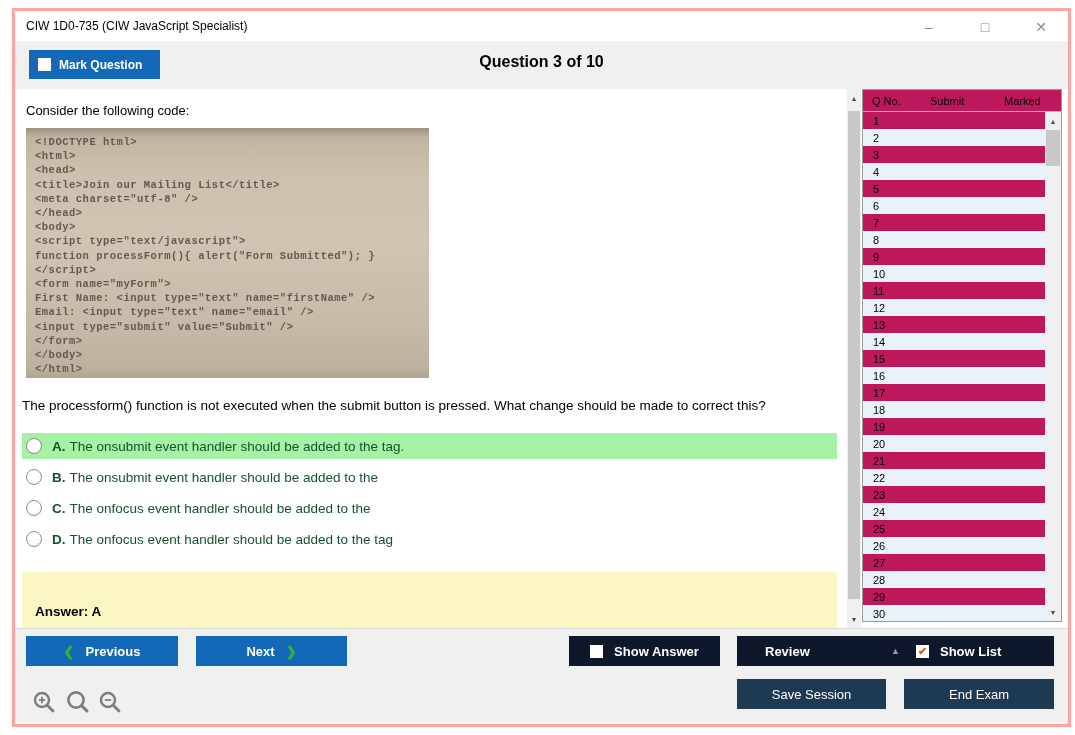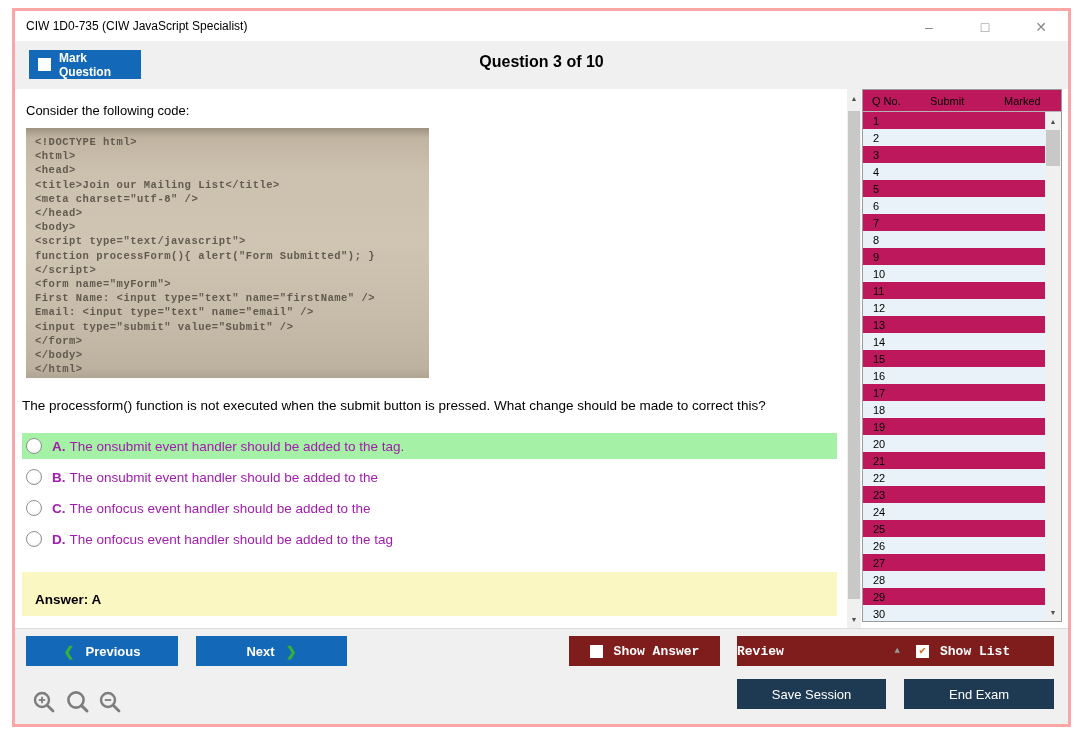--- a/index.html
+++ b/index.html
@@ -9,21 +9,21 @@
 
   
   .titlebar { position:absolute; left:0; top:0; right:0; height:30px; background:#ffffff; }
   .titlebar .title { position:absolute; left:11px; top:8px; font-size:12px; color:#000; }
   .wincontrols { position:absolute; right:14px; top:2px; display:flex; gap:30px; align-items:center; height:28px; }
   .wincontrols span { width:26px; text-align:center; color:#8a8a8a; font-size:14px; cursor:default; }
   .wc-max { font-size:13px; }
 
   
   .headerbar { position:absolute; left:0; top:30px; right:0; height:48px; background:#f0f0f0; }
-  .mark-btn { position:absolute; left:14px; top:9px; width:112px; height:29px; background:#1468b8;
+  .mark-btn { position:absolute; left:14px; top:9px; width:131px; height:29px; background:#1468b8;
               color:#fff; font-weight:700; font-size:12px; display:flex; align-items:center; gap:8px; padding-left:9px; }
   .checkbox { width:13px; height:13px; background:#fff; display:inline-flex; align-items:center; justify-content:center; flex:0 0 auto; }
   .q-counter { position:absolute; left:0; right:0; top:12px; text-align:center; font-size:16px; font-weight:700; color:#000; }
 
   
   .main { position:absolute; left:0; top:78px; width:846px; bottom:96px; background:#fff; }
   .intro { position:absolute; left:11px; top:14px; font-size:13px; color:#000; }
 
   .codephoto { position:absolute; left:11px; top:39px; width:403px; height:250px;
     background:linear-gradient(180deg,#9d9180 0%,#c1b5a2 4%,#ccc0ae 18%,#d0c5b3 45%,#c6baa8 78%,#bdb19f 96%,#b0a492 100%);
@@ -31,24 +31,24 @@
   .codephoto .cline { font-family:"Liberation Mono","DejaVu Sans Mono",monospace; font-size:10.5px; line-height:14.2px;
     color:#615a4f; font-weight:700; letter-spacing:0.5px; white-space:pre; filter:blur(0.45px); }
 
   .prompt { position:absolute; left:7px; top:309px; font-size:13.5px; color:#000; }
 
   .options { position:absolute; left:7px; top:344px; width:815px; }
   .opt-row { height:26px; margin-bottom:5px; display:flex; align-items:center; gap:10px; padding-left:4px; }
   .opt-row.highlight { background:#a5f1a5; }
   .radio { width:16px; height:16px; border-radius:50%; border:1px solid #8f8f8f;
            background:radial-gradient(circle at 35% 30%, #ffffff 55%, #e3e3e3 100%); flex:0 0 auto; }
-  .opt-text { font-size:13.5px; color:#a21caf; }
+  .opt-text { font-size:13.5px; color:#14532d; }
   .opt-text b { margin-right:4px; }
 
-  .answerbox { position:absolute; left:7px; top:483px; width:815px; height:44px; background:#fbf7c2; }
+  .answerbox { position:absolute; left:7px; top:483px; width:815px; height:56px; background:#fbf7c2; }
   .answerbox .ans { position:absolute; left:13px; bottom:9px; font-size:13.5px; font-weight:700; color:#000; }
 
   
   .vscroll { position:absolute; right:0; top:0; bottom:0; width:14px; background:#f0f0f0; }
   .sb-arrow { position:absolute; left:0; width:14px; height:14px; font-size:7px; color:#4c4c4c;
               display:flex; align-items:center; justify-content:center; }
   .sb-up { top:2px; } .sb-down { bottom:2px; }
   .vscroll .thumb { position:absolute; left:1px; width:12px; background:#c8c8c8; }
   .main-thumb { top:22px; height:488px; }
 
@@ -65,27 +65,27 @@
   .qrow:nth-child(even) { background:#eaf2f9; }
   .side-scroll { position:absolute; right:0; top:22px; bottom:0; width:16px; background:#f0f0f0; }
   .side-scroll .thumb { position:absolute; left:1px; width:14px; background:#c8c8c8; top:18px; height:36px; }
   .side-scroll .sb-arrow { width:16px; }
 
   
   .footer { position:absolute; left:0; right:0; bottom:0; height:96px; background:#f0f0f0; border-top:1px solid #dcdcdc; }
   .btn { position:absolute; height:30px; display:flex; align-items:center; justify-content:center;
          gap:11px; color:#fff; font-size:13px; font-weight:700; cursor:default; }
   .blue { background:#1468b8; }
-  .orange { background:#7f1d1d;font-family:Liberation Mono, monospace; }
+  .orange { background:#0f172a; }
   .navy { background:#1e3a52; }
   .chev { color:#35b335; font-size:13px; font-weight:700; }
   .btn-prev { left:11px; top:7px; width:152px; }
   .btn-next { left:181px; top:7px; width:151px; }
   .btn-showans { left:554px; top:7px; width:151px; }
-  .btn-review { left:722px; top:7px; width:175px; justify-content:flex-start; padding-left:0; }
+  .btn-review { left:722px; top:7px; width:175px; justify-content:flex-start; padding-left:28px; }
   .btn-review .up-arr { position:absolute; right:12px; color:#9a9a9a; font-size:9px; }
   .btn-showlist { left:889px; top:7px; width:150px; justify-content:flex-start; padding-left:12px; }
   .btn-save { left:722px; top:50px; width:149px; font-weight:400; }
   .btn-end { left:889px; top:50px; width:150px; font-weight:400; }
   .check-mark { color:#d2691e; font-size:11px; line-height:1; }
   .zoomtools { position:absolute; left:17px; top:61px; display:flex; gap:7px; }
   .zoomtools svg { display:block; }
 </style>
 </head>
 <body>

